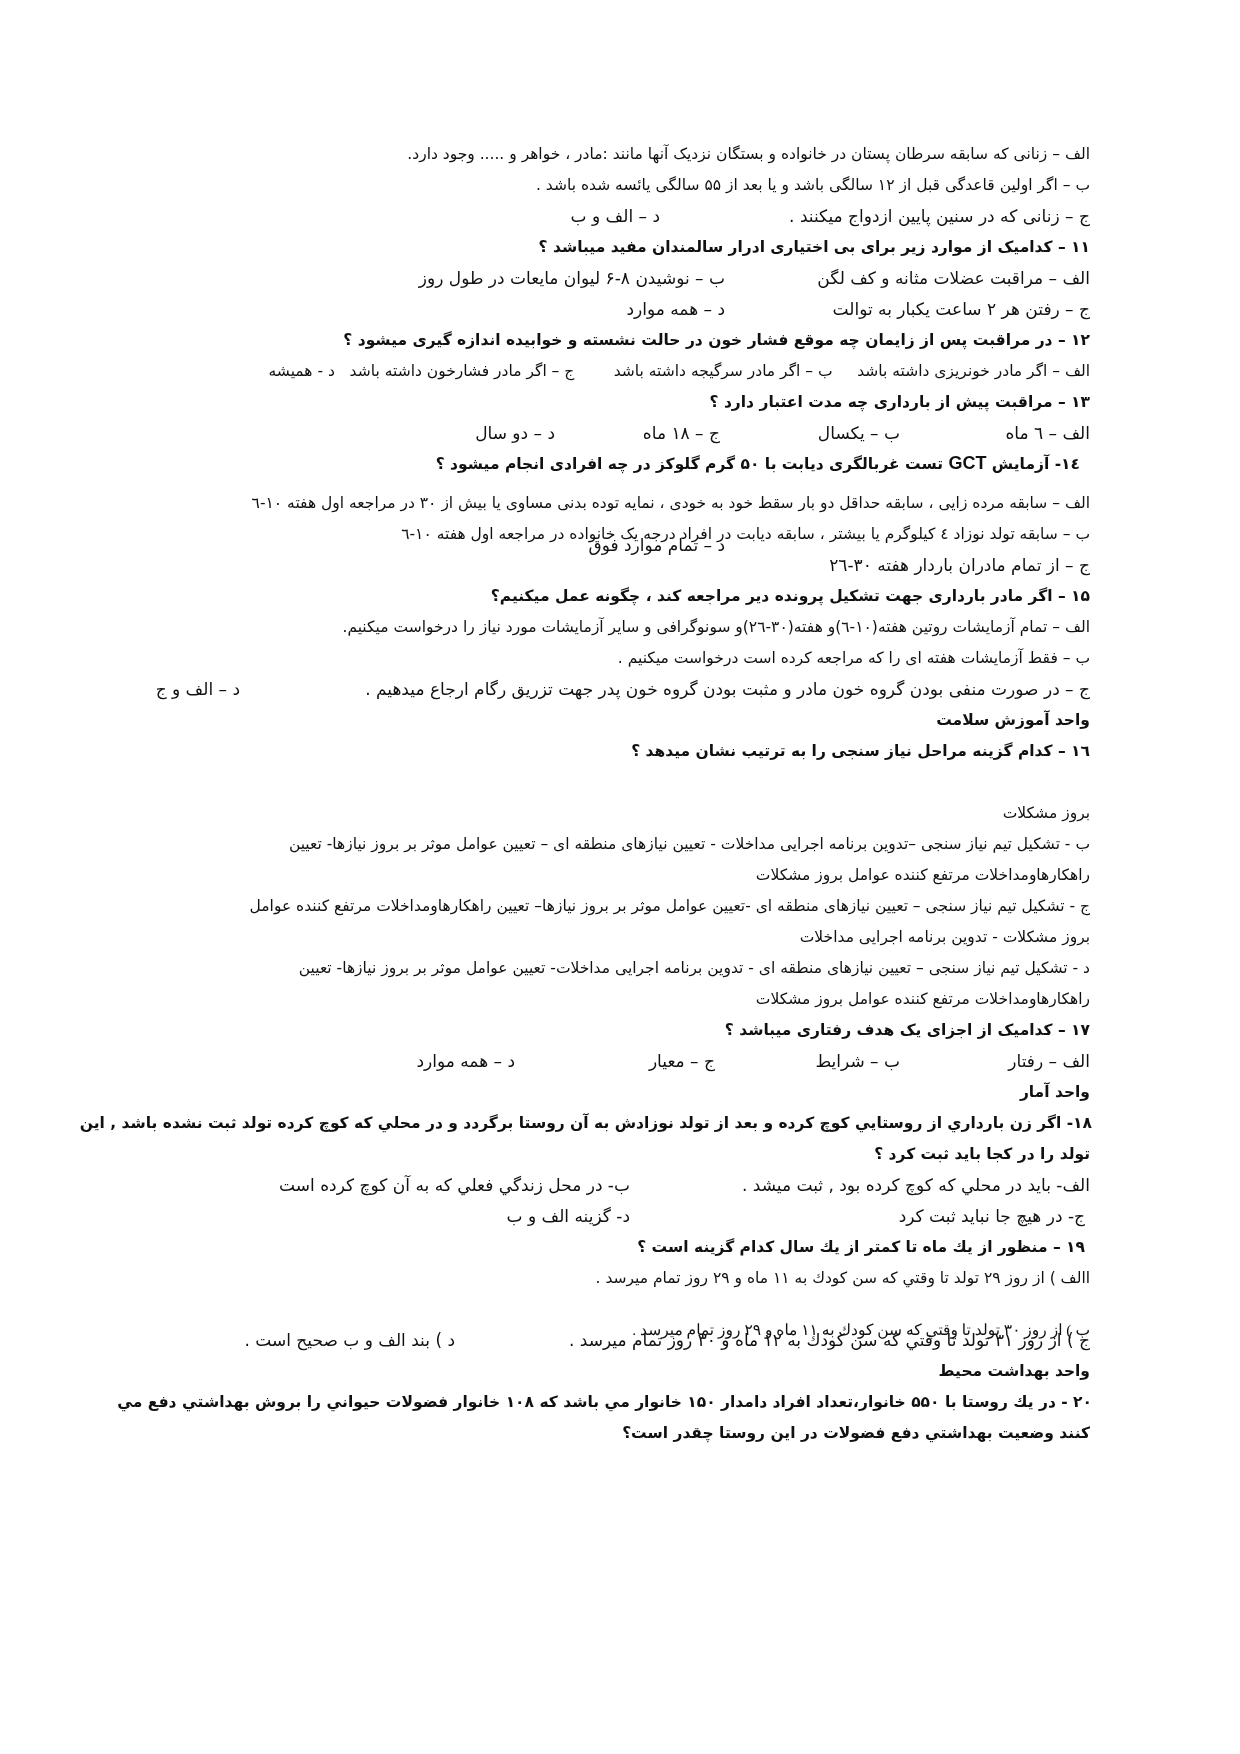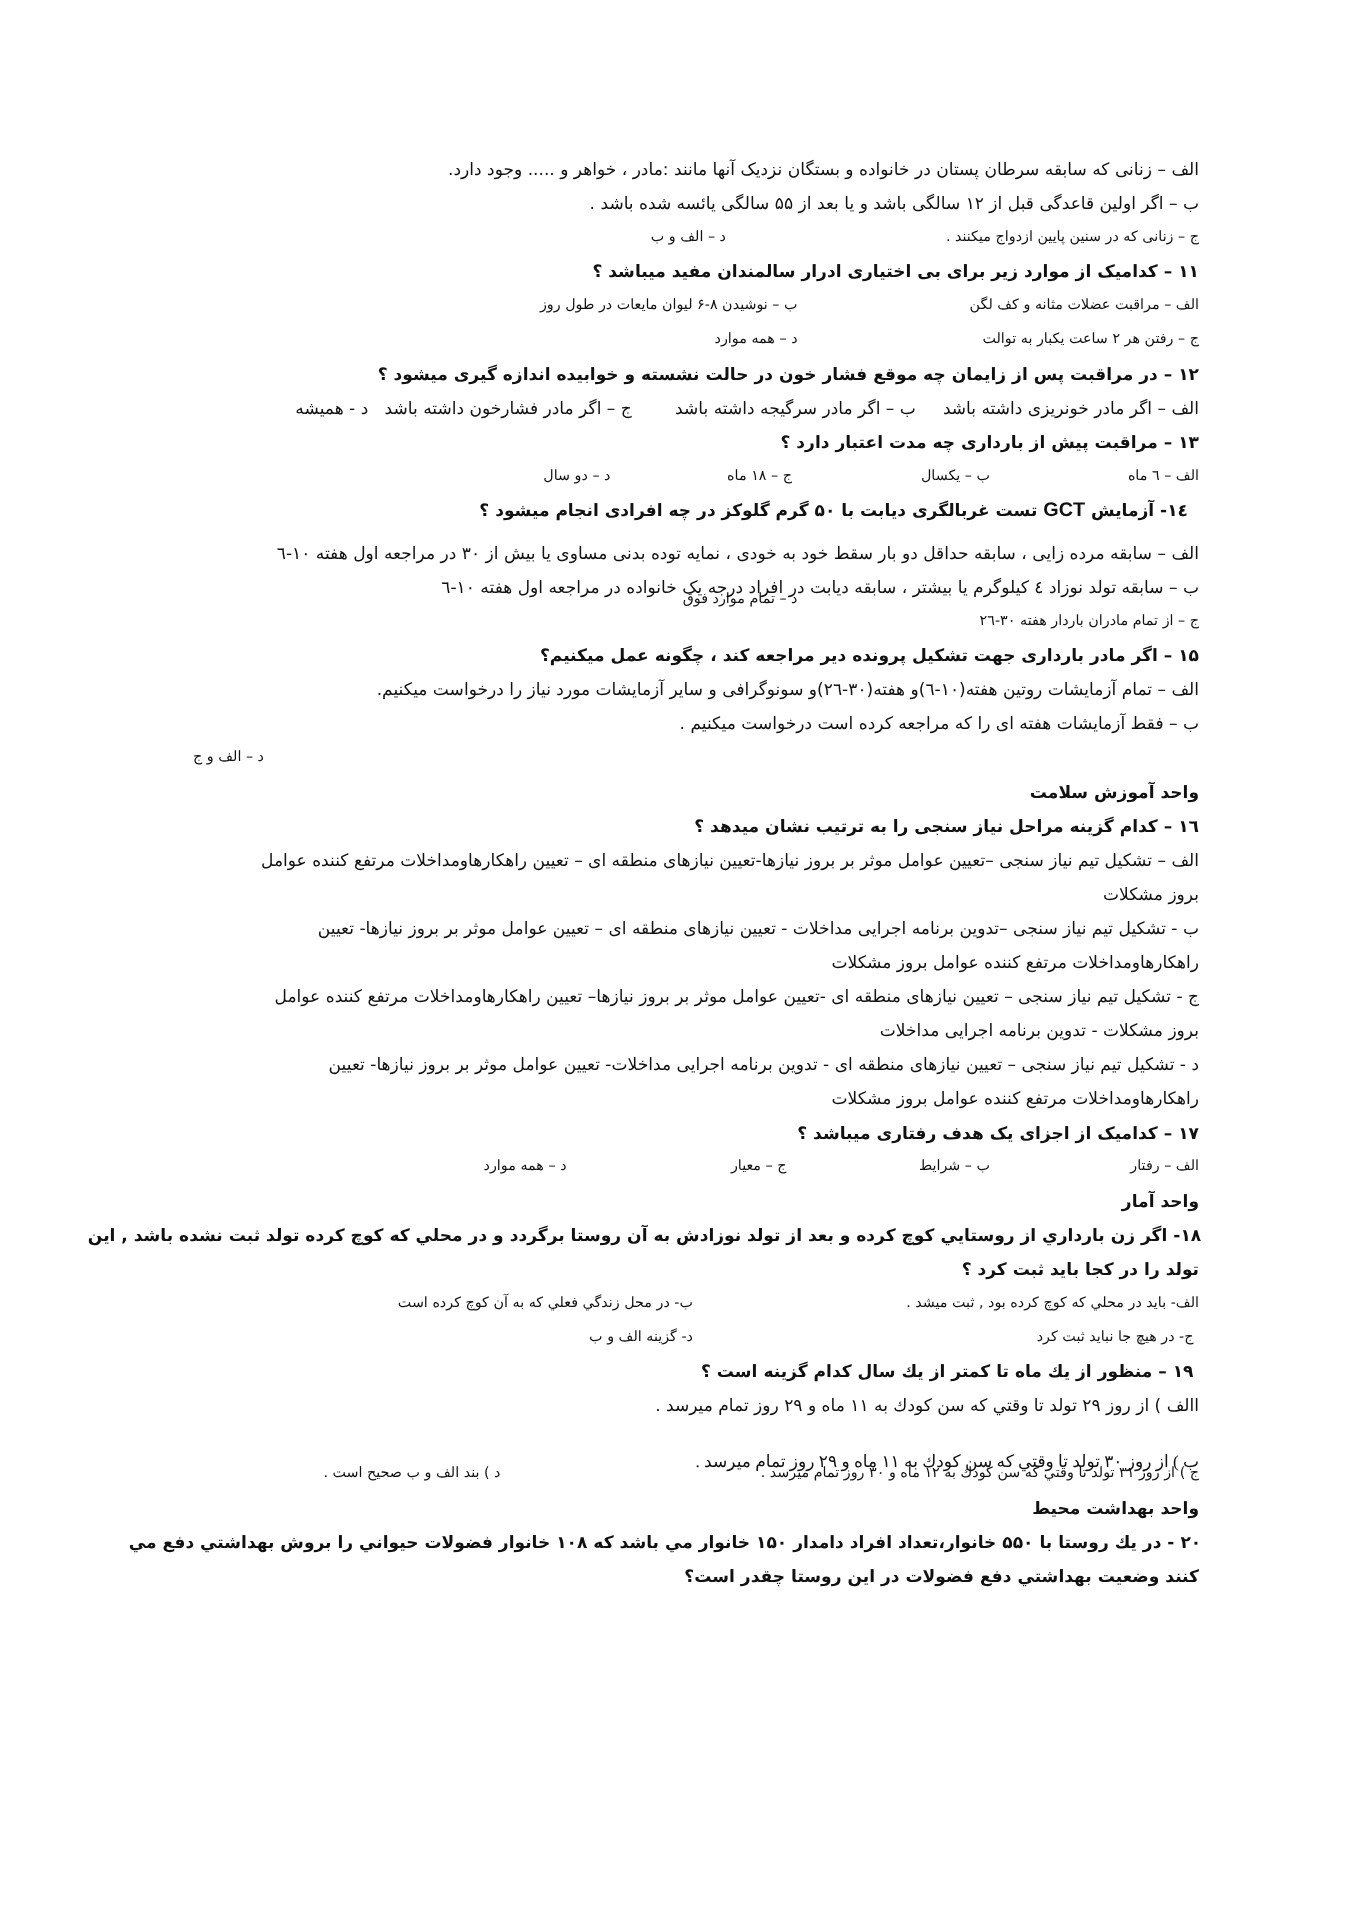--- a/index.html
+++ b/index.html
@@ -1,21 +1,21 @@
 <!DOCTYPE html>
 <html lang="fa" dir="rtl"><head>
 <meta charset="utf-8">
 <style>
   html, body { margin: 0; padding: 0; background: #ffffff; }
   body { width: 1240px; height: 1754px; position: relative; overflow: hidden;
          font-family: "DejaVu Sans", "Liberation Sans", sans-serif; color: #111; }
   .page { position: absolute; left: 0; top: 0; width: 1240px; height: 1465px; }
   .line { position: absolute; right: 150px; white-space: nowrap; font-size: 15.5px; line-height: 22px; direction: rtl; text-align: right; }
   .b { font-weight: bold; }
-  .col { position: absolute; white-space: nowrap; font-size: 13px; line-height: 22px; direction: rtl; }
+  .col { position: absolute; white-space: nowrap; font-size: 17px; line-height: 22px; direction: rtl; }
   .gct { font-family: "Liberation Sans", sans-serif; font-weight: bold; font-size: 18px; }
 </style>
 </head>
 <body>
 
 <div class="page">
 
   <div class="line" style="top:143px;">الف – زنانی که سابقه سرطان پستان در خانواده و بستگان نزدیک آنها مانند :مادر ، خواهر و ..... وجود دارد.</div>
   <div class="line" style="top:174px;">ب – اگر اولین قاعدگی قبل از ۱۲ سالگی باشد و یا بعد از ۵۵ سالگی یائسه شده باشد .</div>
   <div class="col" style="top:205px; right:150px;">ج – زنانی که در سنین پایین ازدواج میکنند .</div>
@@ -42,26 +42,26 @@
     <span>تست غربالگری دیابت با ۵۰ گرم گلوکز در چه افرادی انجام میشود ؟</span>
   </div>
   <div class="line" style="top:492px;">الف – سابقه مرده زایی ، سابقه حداقل دو بار سقط خود به خودی ، نمایه توده بدنی مساوی یا بیش از ۳۰ در مراجعه اول هفته ۱۰-٦</div>
   <div class="line" style="top:523px;">ب – سابقه تولد نوزاد ٤ کیلوگرم یا بیشتر ، سابقه دیابت در افراد درجه یک خانواده در مراجعه اول هفته ۱۰-٦</div>
   <div class="col" style="top:554px; right:150px;">ج – از تمام مادران باردار هفته ۳۰-۲٦</div>
   <div class="col" style="top:534px; right:515px;">د – تمام موارد فوق</div>
 
   <div class="line b" style="top:585px;">۱۵ – اگر مادر بارداری جهت تشکیل پرونده دیر مراجعه کند ، چگونه عمل میکنیم؟</div>
   <div class="line" style="top:616px;">الف – تمام آزمایشات روتین هفته(۱۰-٦)و هفته(۳۰-۲٦)و سونوگرافی و سایر آزمایشات مورد نیاز را درخواست میکنیم.</div>
   <div class="line" style="top:647px;">ب – فقط آزمایشات هفته ای را که مراجعه کرده است درخواست میکنیم .</div>
+  <div class="col" style="top:678px; right:150px;">ج – در صورت منفی بودن گروه خون مادر و مثبت بودن گروه خون پدر جهت تزریق رگام ارجاع میدهیم .</div>
   <div class="col" style="top:678px; right:1000px;">د – الف و ج</div>
 
   <div class="line b" style="top:709px;">واحد آموزش سلامت</div>
 
   <div class="line b" style="top:740px;">۱٦ – کدام گزینه مراحل نیاز سنجی را به ترتیب نشان میدهد ؟</div>
-  <div class="line" style="top:771px;">الف – تشکیل تیم نیاز سنجی –تعیین عوامل موثر بر بروز نیازها-تعیین نیازهای منطقه ای – تعیین راهکارهاومداخلات مرتفع کننده عوامل</div>
   <div class="line" style="top:802px;">بروز مشکلات</div>
   <div class="line" style="top:833px;">ب - تشکیل تیم نیاز سنجی –تدوین برنامه اجرایی مداخلات - تعیین نیازهای منطقه ای –  تعیین عوامل موثر بر بروز نیازها- تعیین</div>
   <div class="line" style="top:864px;">راهکارهاومداخلات مرتفع کننده عوامل بروز مشکلات</div>
   <div class="line" style="top:895px;">ج - تشکیل تیم نیاز سنجی – تعیین نیازهای منطقه ای -تعیین عوامل موثر بر بروز نیازها– تعیین راهکارهاومداخلات مرتفع کننده عوامل</div>
   <div class="line" style="top:926px;">بروز مشکلات - تدوین برنامه اجرایی مداخلات</div>
   <div class="line" style="top:957px;">د - تشکیل تیم نیاز سنجی – تعیین نیازهای منطقه ای - تدوین برنامه اجرایی مداخلات- تعیین عوامل موثر بر بروز نیازها- تعیین</div>
   <div class="line" style="top:988px;">راهکارهاومداخلات مرتفع کننده عوامل بروز مشکلات</div>
 
   <div class="line b" style="top:1019px;">۱۷ – کدامیک از اجزای یک هدف رفتاری میباشد ؟</div>
   <div class="col" style="top:1050px; right:150px;">الف – رفتار</div>

